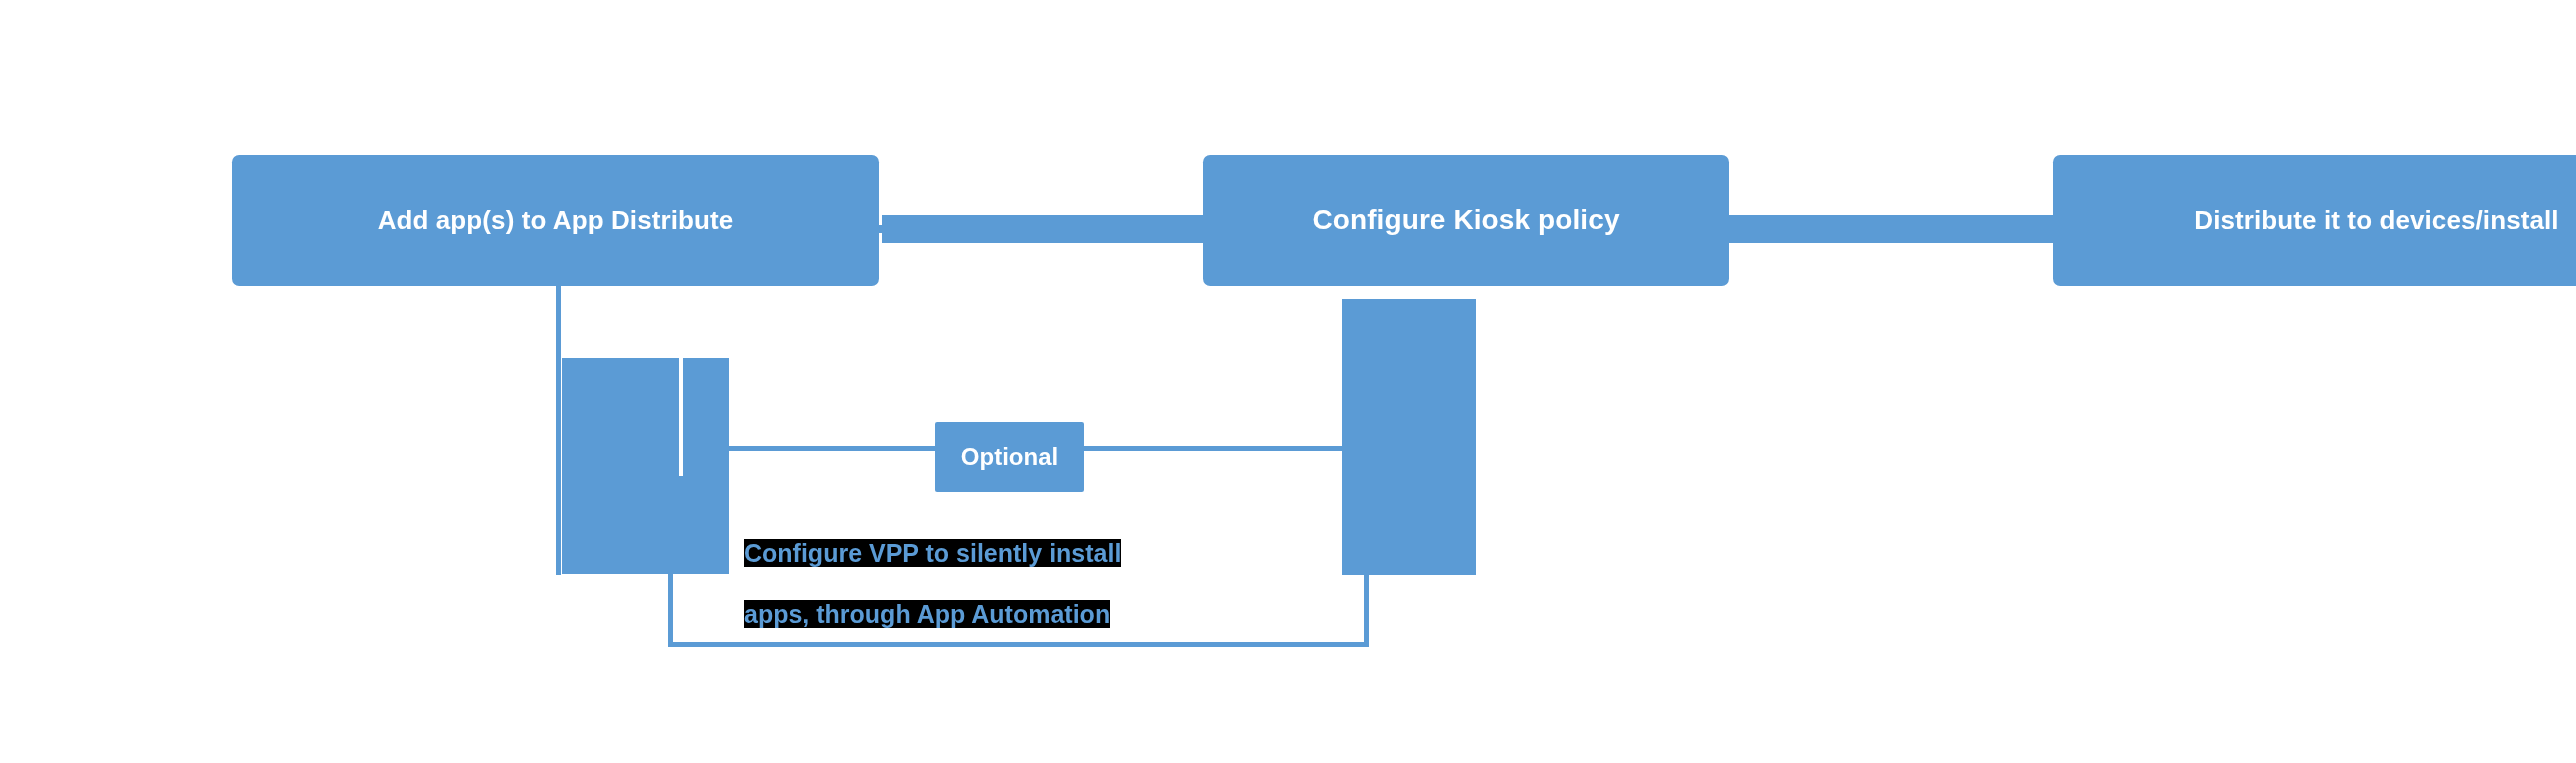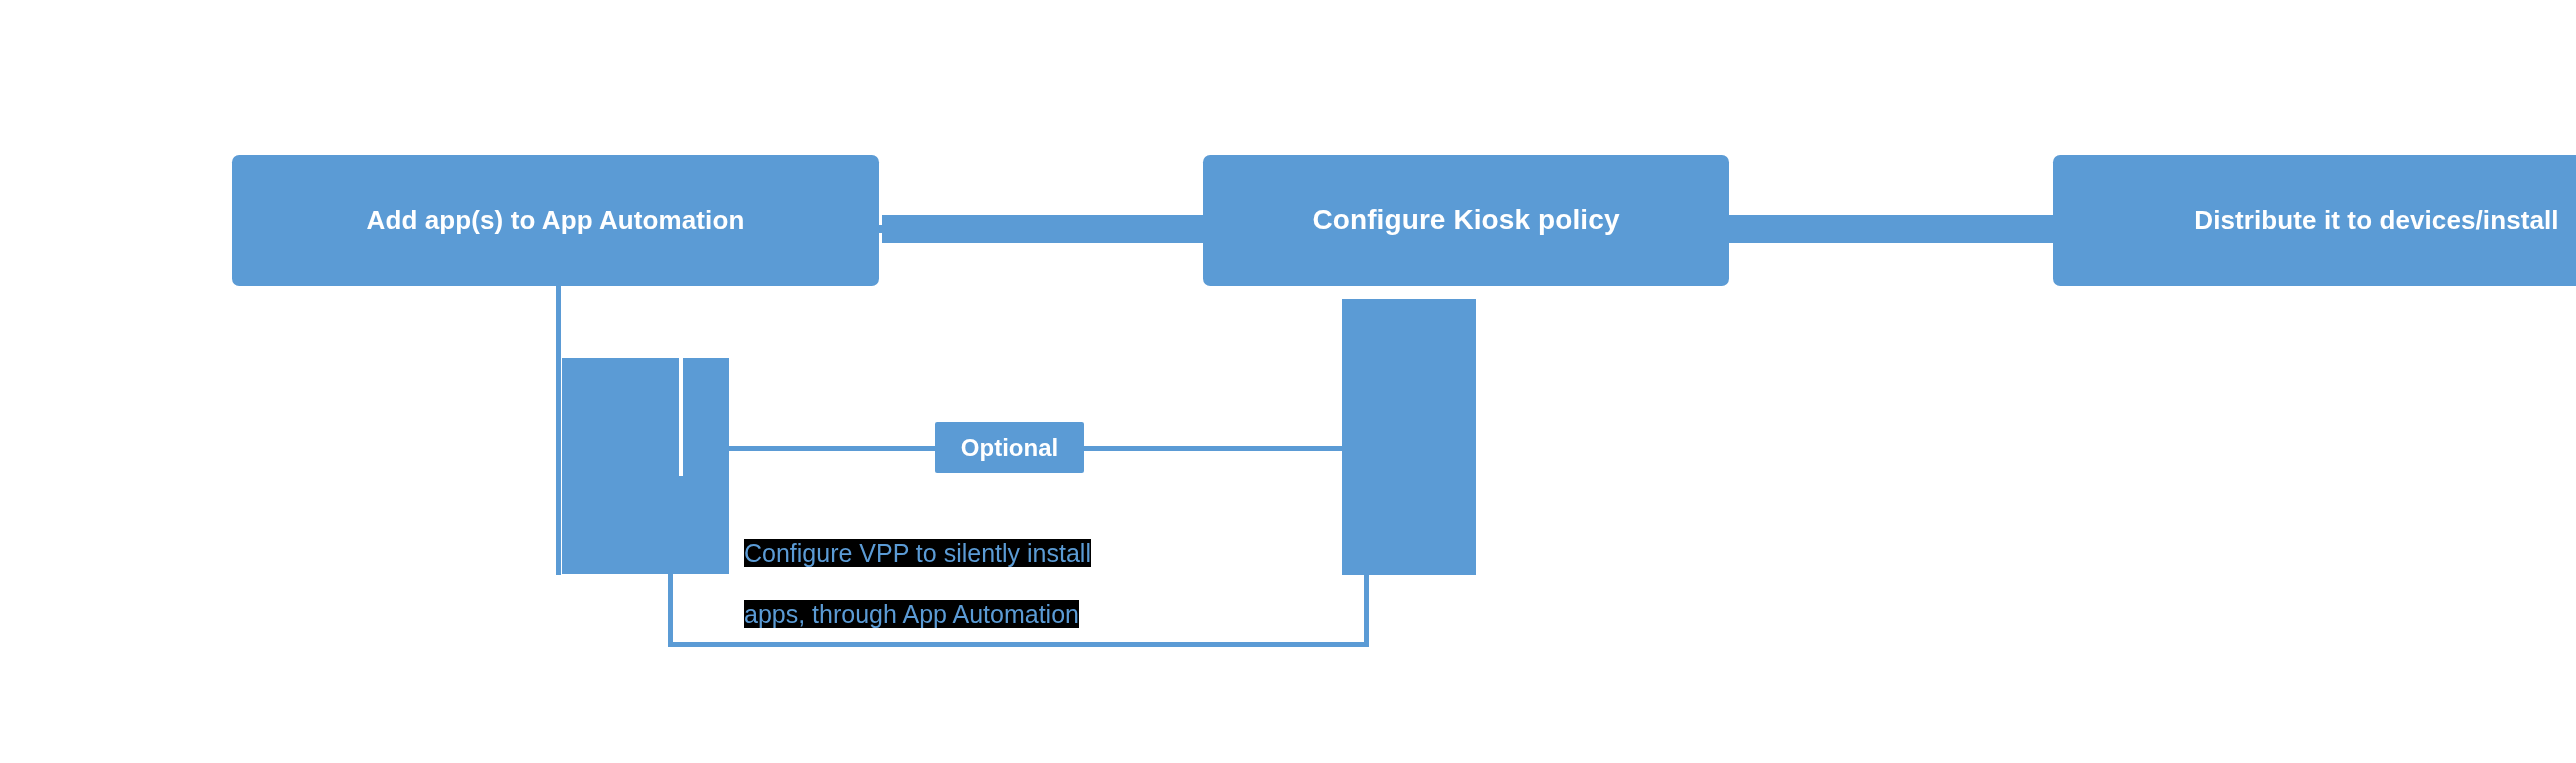--- a/index.html
+++ b/index.html
@@ -83,21 +83,21 @@
     align-items: center;
     justify-content: center;
     border-radius: 2.1px;
     z-index: 5;
   }
 
   
   .annotation {
     position: absolute;
     z-index: 6;
-    font-weight: normal;
+    font-weight: bold;
     line-height: 1.22;
     color: #5B9BD5;
     white-space: pre-line;
     text-align: left;
   }
   .annotation .hl {
     background: #000000;
     box-decoration-break: clone;
     -webkit-box-decoration-break: clone;
   }
@@ -123,32 +123,32 @@
   <div class="bar-v" style="left:1342px; top:299px; width:134px; height:276px;"></div>
 
   <div class="line-h" style="left:729px; top:446px; width:206px; height:4.6px;"></div>
   <div class="line-h" style="left:1082px; top:446px; width:268px; height:4.6px;"></div>
 
   <div class="line-v" style="left:668px; top:574px; width:4.6px; height:72px;"></div>
   <div class="line-h" style="left:668px; top:642px; width:701px; height:4.6px;"></div>
   <div class="line-v" style="left:1364px; top:574px; width:4.6px; height:72px;"></div>
 
   <div class="node node-blue" style="left:232px; top:155px; width:647px; height:131px; font-size:26px;">
-    <span class="node-label">Add app(s) to App Automation</span>
+    <span class="node-label">Add app(s) to App Distribute</span>
   </div>
 
   <div class="node node-blue" style="left:1203px; top:155px; width:526px; height:131px; font-size:28px;">
     <span class="node-label">Configure Kiosk policy</span>
   </div>
 
   <div class="node node-blue" style="left:2053px; top:155px; width:647px; height:131px; font-size:26px;">
     <span class="node-label">Distribute it to devices/install</span>
   </div>
 
-  <div class="tag" style="left:935px; top:422px; width:149px; height:51px; font-size:24px;">
+  <div class="tag" style="left:935px; top:422px; width:149px; height:70px; font-size:24px;">
     <span>Optional</span>
   </div>
 
   <div class="annotation" style="left:744px; top:507px; width:577px; font-size:25px;">
     <span class="hl">Configure VPP to silently install</span><br>
     <span class="hl">apps, through App Automation</span>
   </div>
 
 </div>
 

